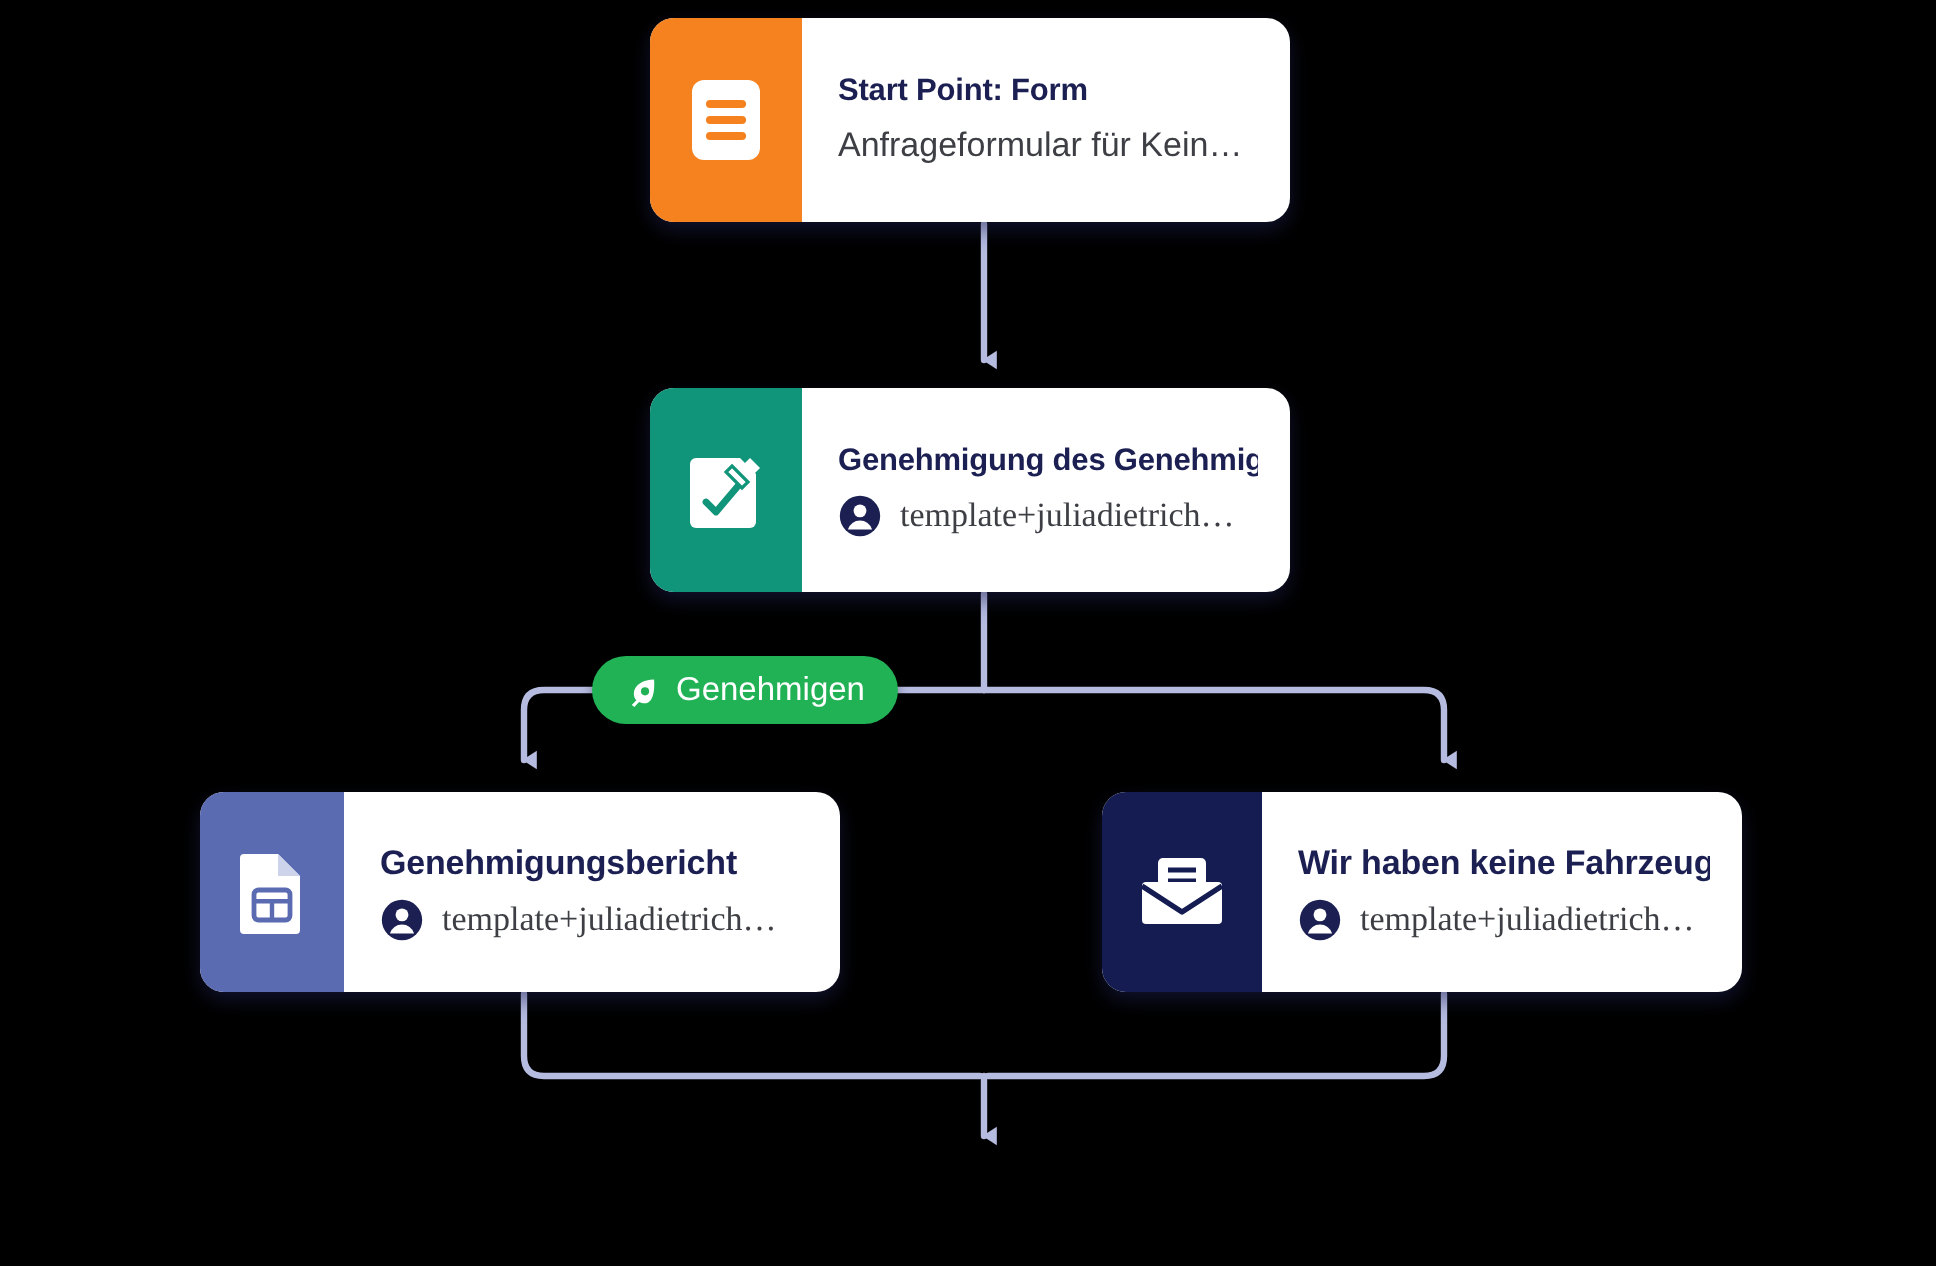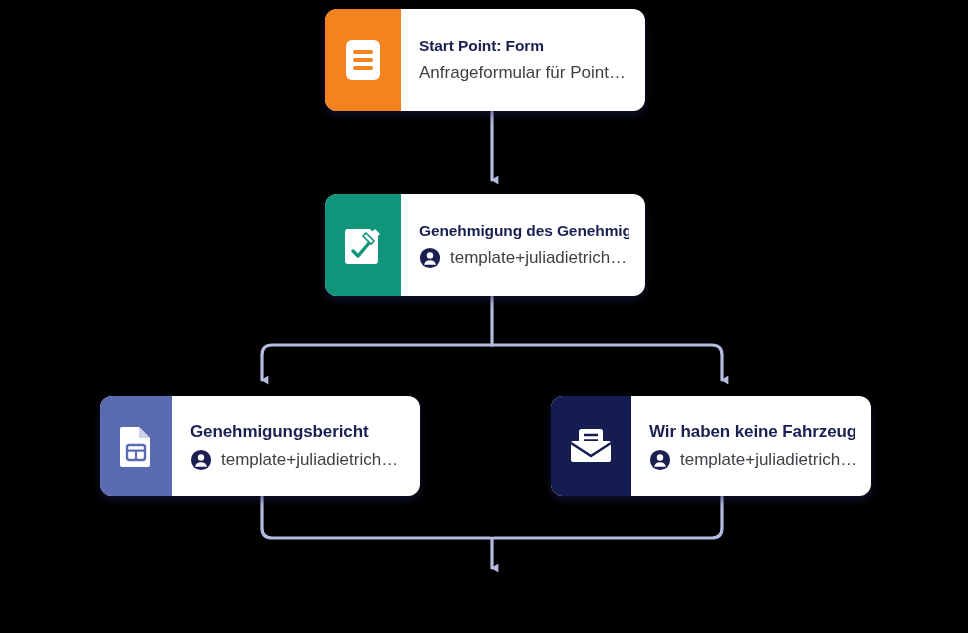--- a/index.html
+++ b/index.html
@@ -71,20 +71,21 @@
     color: #3d3f44;
     white-space: nowrap;
     overflow: hidden;
     line-height: 1.3;
     margin-top: 7px;
   }
   .node-sub.with-avatar {
     display: flex;
     align-items: flex-start;
     gap: 9px;
+    font-family: Liberation Serif, serif;
   }
 
   
   #node-start   { left: 325px; top: 9px;   width: 320px; height: 102px; }
   #node-start   .node-icon { width: 76px; background: #f5811f; }
 
   #node-approval{ left: 325px; top: 194px; width: 320px; height: 102px; }
   #node-approval .node-icon { width: 76px; background: #11957a; }
 
   #node-report  { left: 100px; top: 396px; width: 320px; height: 100px; }
@@ -195,21 +196,21 @@
     <div class="node-icon">
       <svg width="38" height="44" viewBox="0 0 38 44" aria-hidden="true">
         <rect x="2" y="2" width="34" height="40" rx="6" fill="#ffffff"></rect>
         <rect x="9" y="12" width="20" height="4" rx="2" fill="#f5811f"></rect>
         <rect x="9" y="20" width="20" height="4" rx="2" fill="#f5811f"></rect>
         <rect x="9" y="28" width="20" height="4" rx="2" fill="#f5811f"></rect>
       </svg>
     </div>
     <div class="node-body">
       <div class="node-title">Start Point: Form</div>
-      <div class="node-sub">Anfrageformular für Point…</div>
+      <div class="node-sub">Anfrageformular für Kein…</div>
     </div>
   </div>
 
   <div class="node" id="node-approval">
     <div class="node-icon">
       <svg width="42" height="44" viewBox="0 0 42 44" aria-hidden="true">
         <path d="M6 6 h22 l8 8 v24 a3 3 0 0 1 -3 3 h-27 a3 3 0 0 1 -3 -3 v-29 a3 3 0 0 1 3 -3 z" fill="#ffffff"></path>
         <path d="M11 28 l5 5 l11 -13" stroke="#11957a" stroke-width="3.4" fill="none" stroke-linecap="round" stroke-linejoin="round"></path>
         <path d="M24 10 l8 8 l-3 3 l-8 -8 z" fill="#ffffff" stroke="#11957a" stroke-width="1.6"></path>
         <path d="M33 6 l5 5 l-4 4 l-5 -5 z" fill="#ffffff"></path>
@@ -221,20 +222,28 @@
         <svg class="avatar" viewBox="0 0 24 24">
           <circle cx="12" cy="12" r="11" fill="#1b1f52"></circle>
           <circle cx="12" cy="9.2" r="3.5" fill="#ffffff"></circle>
           <path d="M5.4 19.4 a6.9 6.9 0 0 1 13.2 0 z" fill="#ffffff"></path>
         </svg>
         <span>template+juliadietrich…</span>
       </div>
     </div>
   </div>
 
+  <div class="pill" id="pill-approve">
+    <svg class="pill-icon" viewBox="0 0 20 20">
+      <path d="M16.5 3.2 C10.5 3.2 4.6 6.2 4.6 11.6 c0 1.6 .6 2.9 1.5 3.8 L3.4 18.2 l1.5 1.2 l2.8 -3
+               c1 .5 2.2 .8 3.4 .8 c5 0 5.9 -7.8 5.4 -14 z" fill="#ffffff"></path>
+      <circle cx="11.2" cy="10.2" r="2.4" fill="#22b256"></circle>
+    </svg>
+    <span>Genehmigen</span>
+  </div>
 
 
   <div class="node" id="node-report">
     <div class="node-icon">
       <svg width="38" height="44" viewBox="0 0 38 44" aria-hidden="true">
         <path d="M5 3 h17 l11 11 v27 a2 2 0 0 1 -2 2 h-26 a2 2 0 0 1 -2 -2 v-36 a2 2 0 0 1 2 -2 z" fill="#ffffff"></path>
         <path d="M22 3 l11 11 h-11 z" fill="#cdd3ea"></path>
         <rect x="10" y="21" width="18" height="15" rx="2.2" fill="none" stroke="#5a6bb2" stroke-width="2.4"></rect>
         <line x1="10" y1="26.6" x2="28" y2="26.6" stroke="#5a6bb2" stroke-width="2.2"></line>
         <line x1="19" y1="26.6" x2="19" y2="36" stroke="#5a6bb2" stroke-width="2.2"></line>

